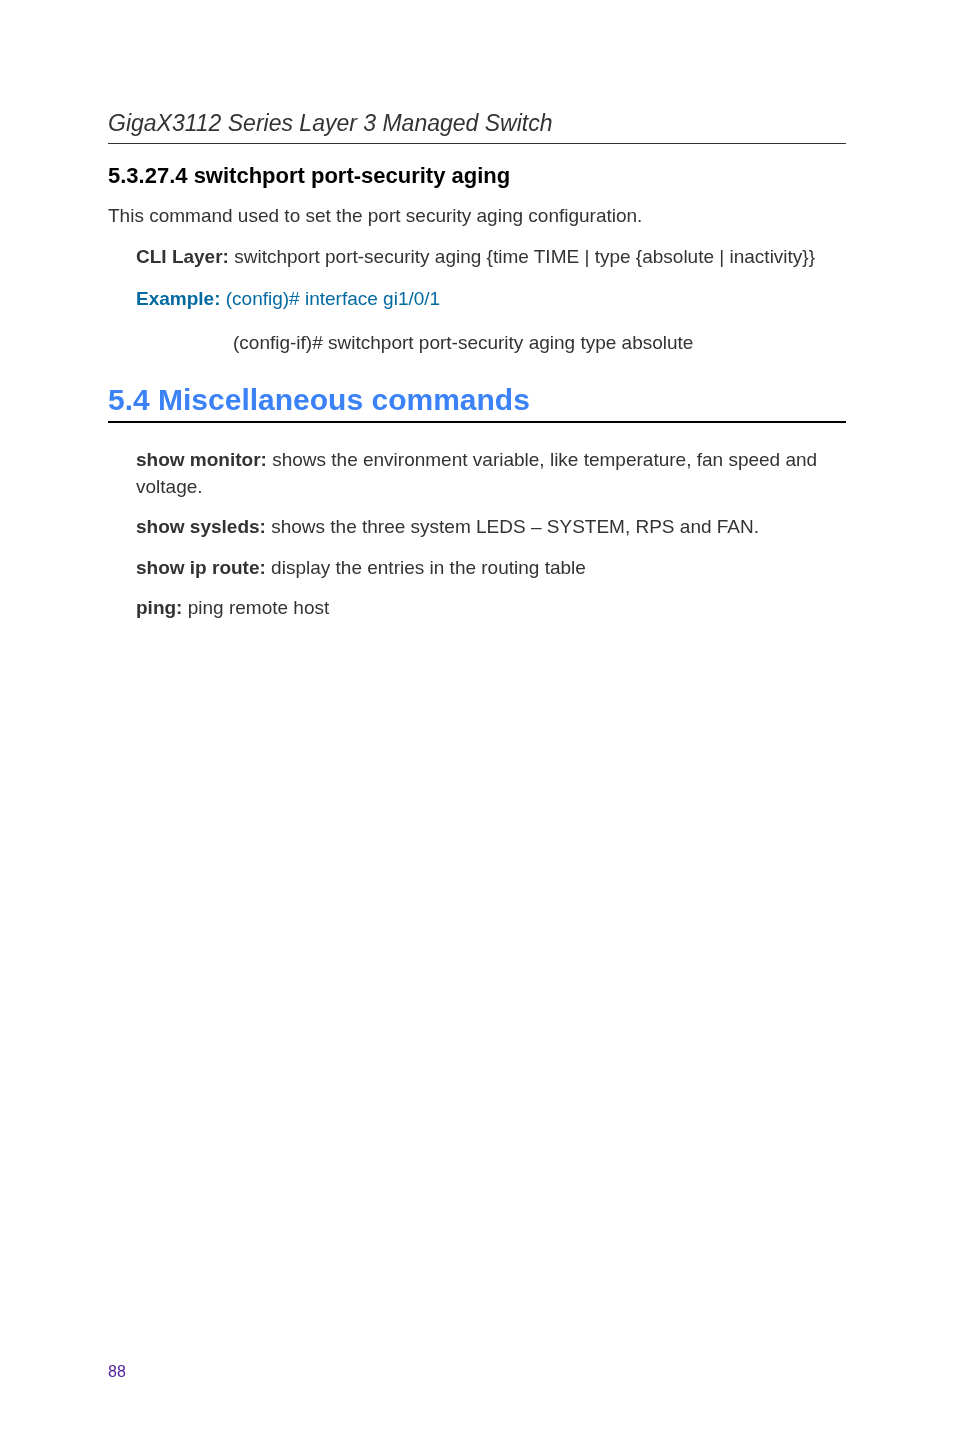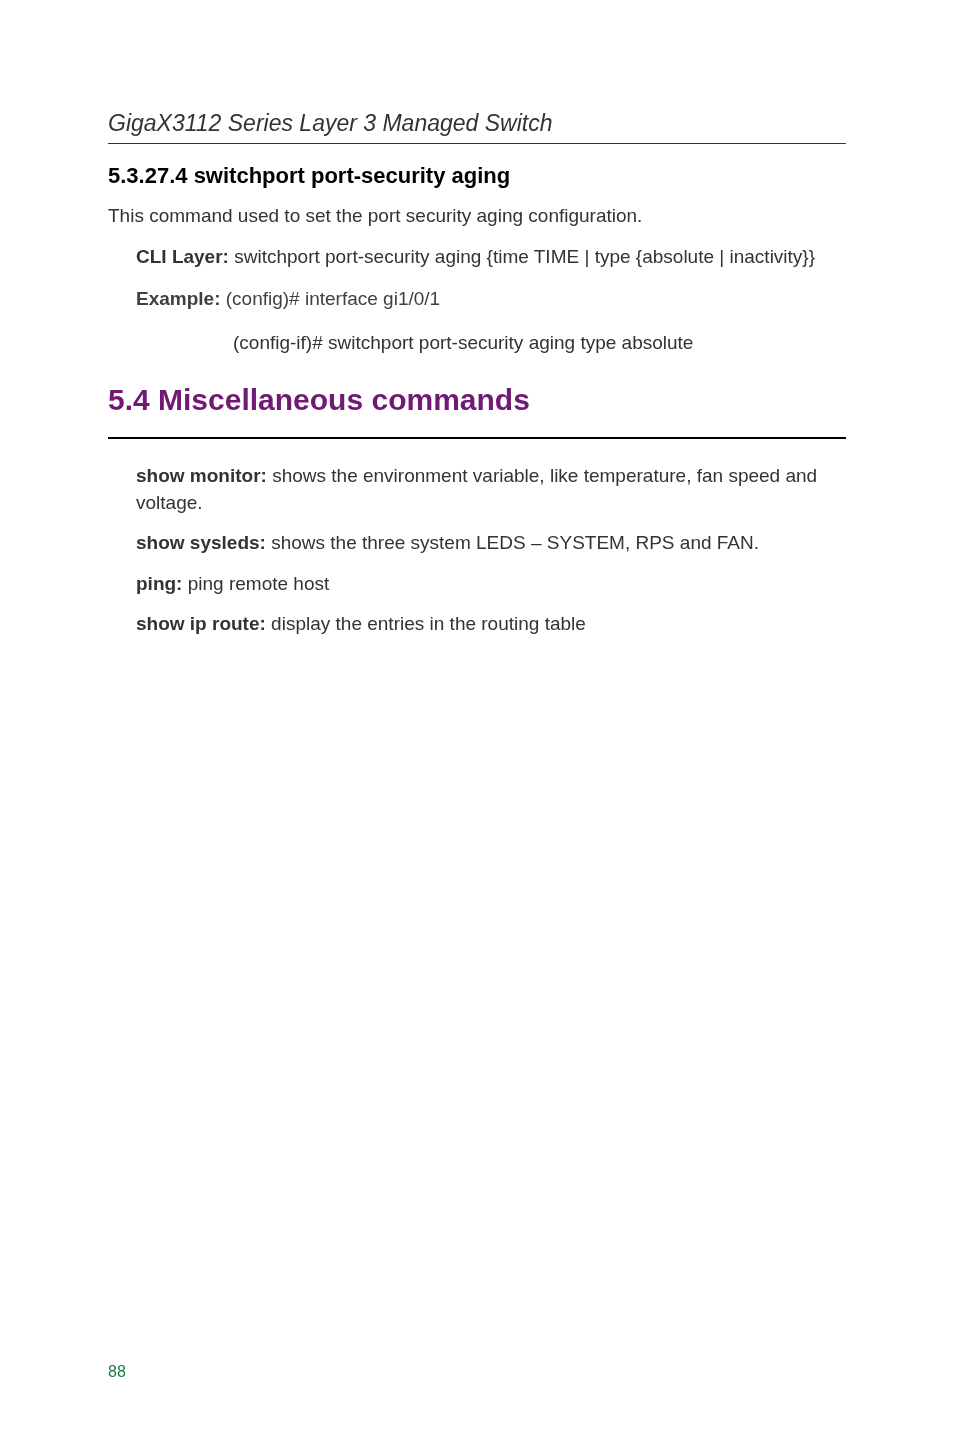--- a/index.html
+++ b/index.html
@@ -39,55 +39,55 @@
       padding-left: 28px;
     }
     .cli-syntax {
       font-size: 19px;
       color: #333;
       margin-bottom: 14px;
       line-height: 1.45;
     }
     .example-line {
       font-size: 19px;
-      color: #404040;
+      color: #0369a1;
       margin-bottom: 14px;
       line-height: 1.55;
     }
     .example-continued {
       font-size: 19px;
       color: #333;
       margin-bottom: 14px;
       padding-left: 97px;
       line-height: 1.55;
     }
     .main-heading {
       font-size: 30px;
       font-weight: bold;
-      color: #701a75;
+      color: #3b82f6;
       border-bottom: 2px solid #000;
-      padding-bottom: 20px;
+      padding-bottom: 4px;
       margin-top: 26px;
       margin-bottom: 24px;
     }
     .misc-item {
       font-size: 19px;
       color: #333;
       margin-bottom: 14px;
       line-height: 1.4;
     }
     .bold {
       font-weight: bold;
     }
     .page-number {
       position: absolute;
       bottom: 50px;
       left: 108px;
       font-size: 16px;
-      color: #15803d;
+      color: #4c1d95;
     }
   </style>
 </head>
 <body>
 
 <div class="header-italic">GigaX3112 Series Layer 3 Managed Switch</div>
 
 <div class="section-number-heading">5.3.27.4   switchport port-security aging</div>
 
 <div class="body-text">This command used to set the port security aging configuration.</div>
@@ -105,20 +105,20 @@
 <div class="main-heading">5.4 Miscellaneous commands</div>
 
 <div class="indent-block">
   <div class="misc-item">
     <span class="bold">show monitor: </span><span>shows the environment variable, like temperature, fan speed and voltage.</span>
   </div>
   <div class="misc-item">
     <span class="bold">show sysleds: </span><span>shows the three system LEDS – SYSTEM, RPS and FAN.</span>
   </div>
   <div class="misc-item">
-    <span class="bold">ping: </span><span>ping remote host</span>
+    <span class="bold">show ip route: </span><span>display the entries in the routing table</span>
   </div>
   <div class="misc-item">
-    <span class="bold">show ip route: </span><span>display the entries in the routing table</span>
+    <span class="bold">ping: </span><span>ping remote host</span>
   </div>
 </div>
 
 <div class="page-number">88</div>
 
 </body></html>

